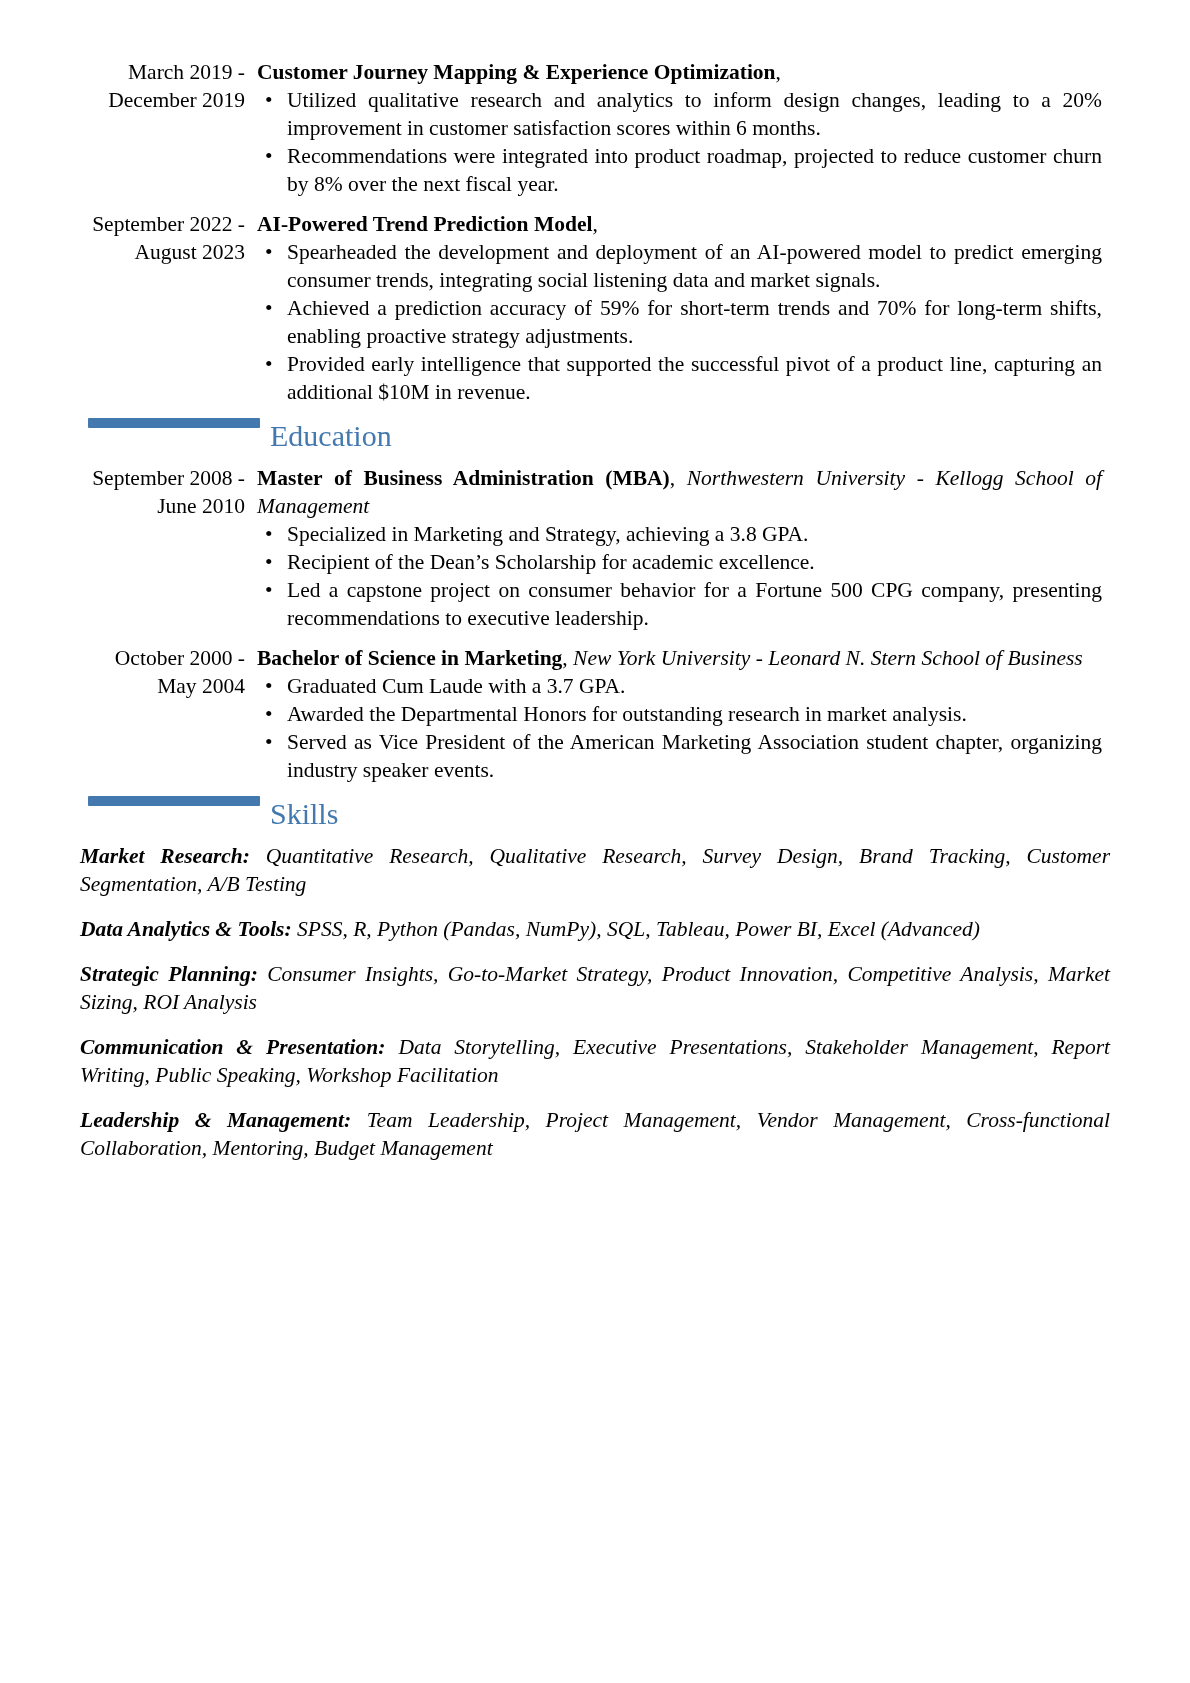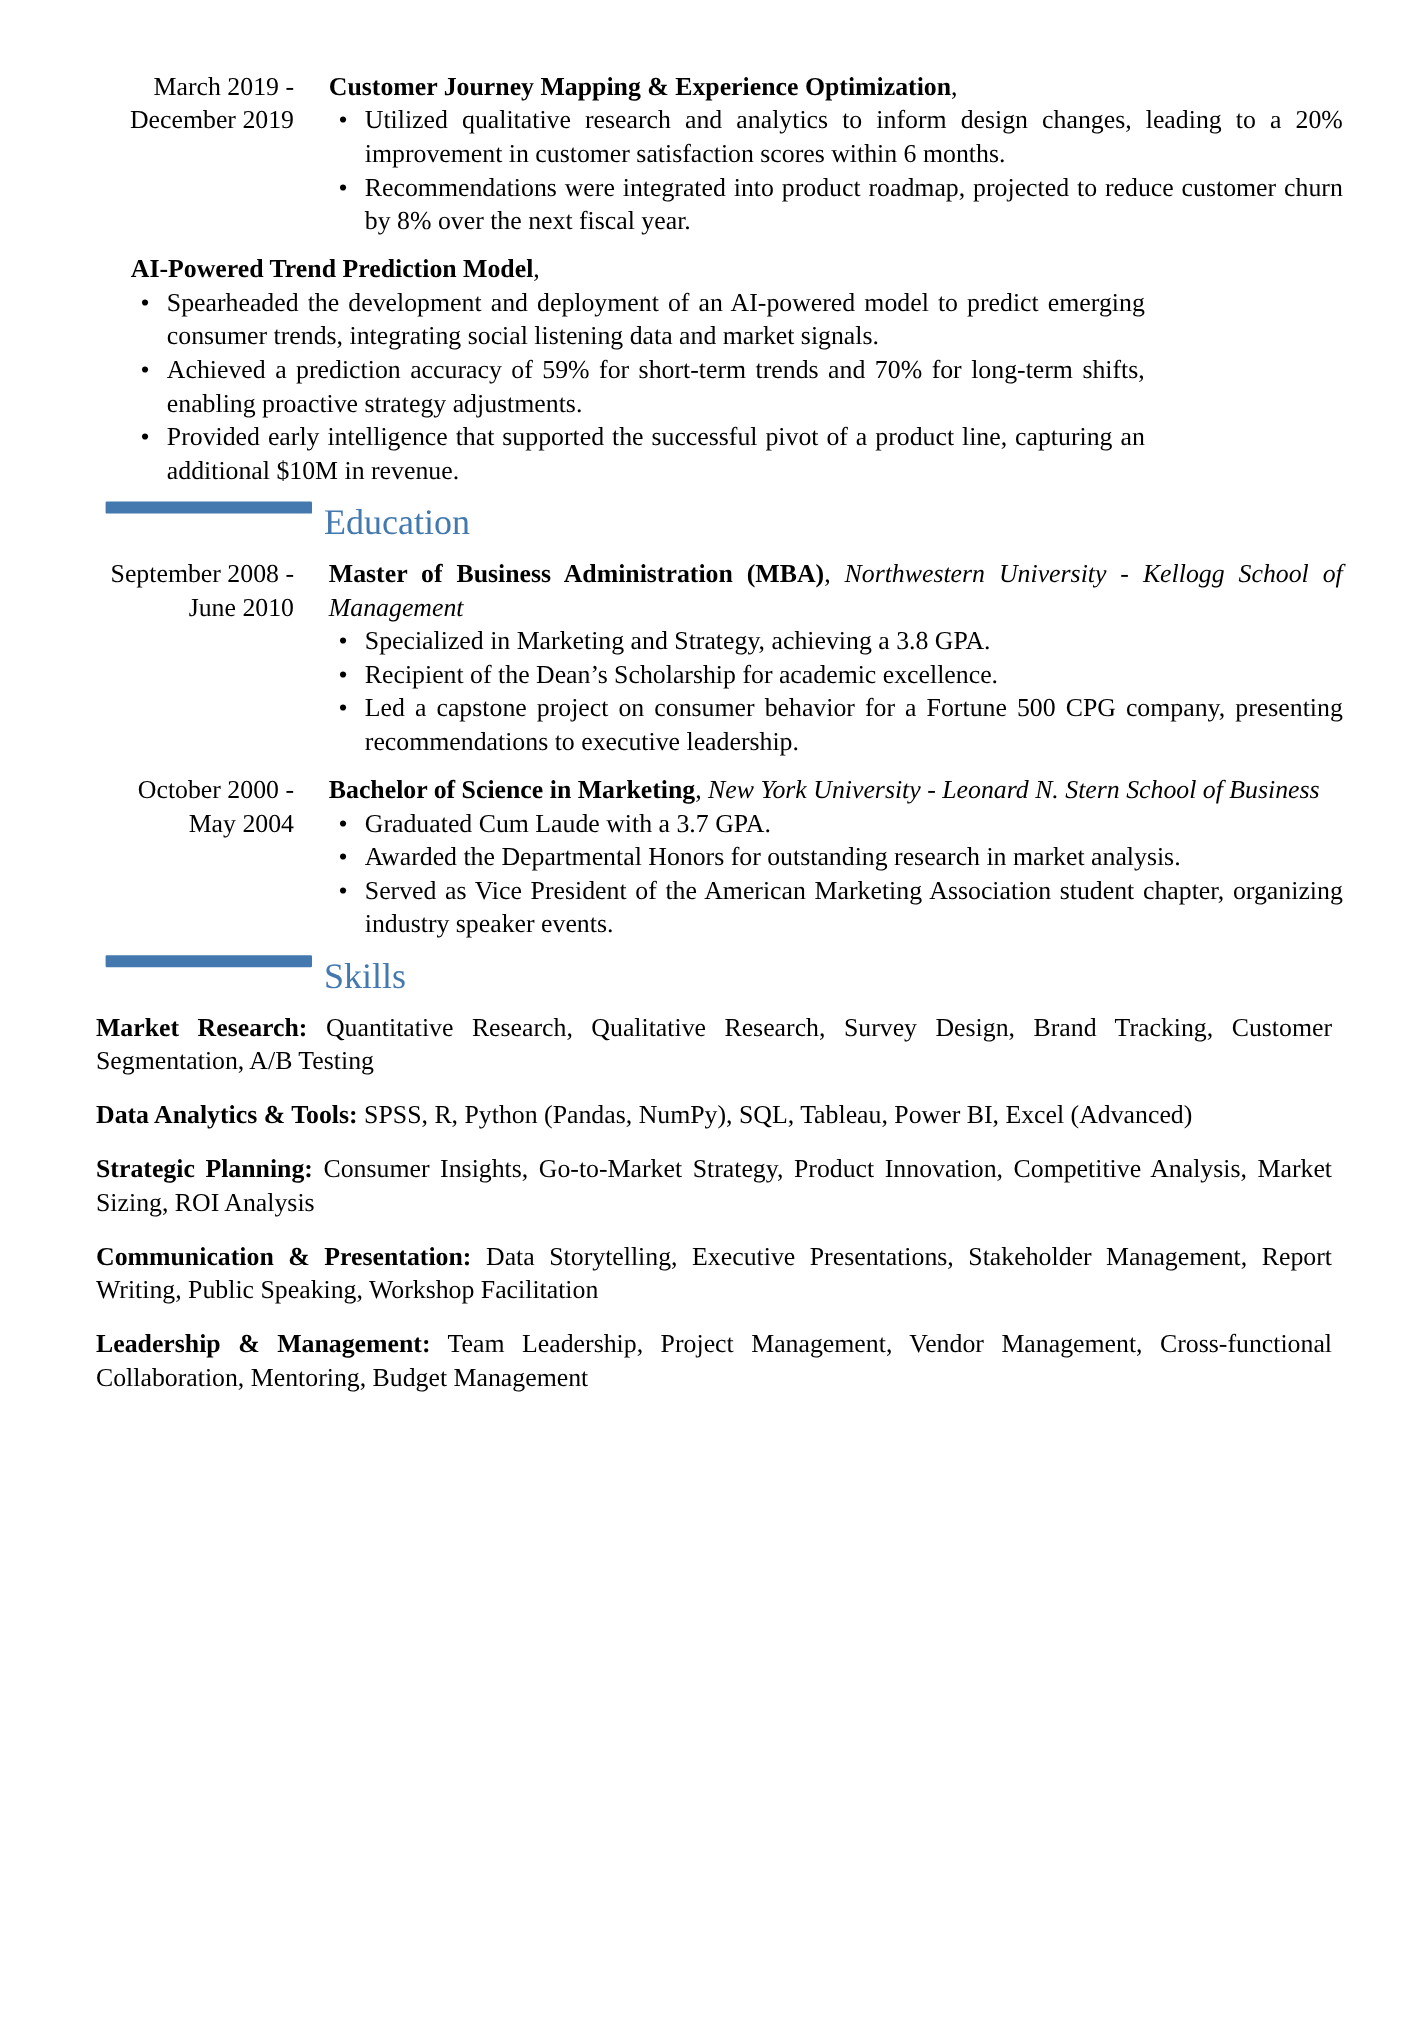--- a/index.html
+++ b/index.html
@@ -21,21 +21,21 @@
   .entry { display: flex; margin-bottom: 12px; }
   .entry-dates {
     flex: 0 0 165px;
     width: 165px;
     text-align: right;
     line-height: 28px;
   }
   .entry-body {
     flex: 0 0 845px;
     width: 845px;
-    margin-left: 29px;
+    margin-left: 12px;
     text-align: justify;
     hyphens: auto;
   }
   .bold { font-weight: bold; }
   .italic { font-style: italic; }
 
   ul.bullets { list-style: none; margin: 0; padding: 0; }
   ul.bullets li {
     position: relative;
     padding-left: 30px;
@@ -59,21 +59,21 @@
     background: var(--accent);
     border-radius: 1px;
   }
   .section-title {
     color: var(--accent);
     font-size: 30px;
     line-height: 36px;
   }
 
   .skills-block { }
-  .skill-line { margin: 1px 0 17px 0; text-align: justify; hyphens: auto; }
+  .skill-line { margin: 1px 0 17px 0; text-align: justify; hyphens: auto; font-style: italic; }
 </style>
 </head>
 <body>
 
 <div class="page">
   <div class="content">
 
     <section>
 
         <div class="entry">
@@ -81,20 +81,21 @@
           <div class="entry-body">
             <div class="entry-title-line"><span class="bold">Customer Journey Mapping &amp; Experience Optimization</span><span>,</span></div>
             <ul class="bullets">
               <li>Utilized qualitative research and analytics to inform design changes, leading to a 20% improvement in customer satisfaction scores within 6 months.</li>
               <li>Recommendations were integrated into product roadmap, projected to reduce customer churn by 8% over the next fiscal year.</li>
             </ul>
           </div>
         </div>
 
         <div class="entry">
+          <div class="entry-dates">September 2022 - August 2023</div>
           <div class="entry-body">
             <div class="entry-title-line"><span class="bold">AI-Powered Trend Prediction Model</span><span>,</span></div>
             <ul class="bullets">
               <li>Spearheaded the development and deployment of an AI-powered model to predict emerging consumer trends, integrating social listening data and market signals.</li>
               <li>Achieved a prediction accuracy of 59% for short-term trends and 70% for long-term shifts, enabling proactive strategy adjustments.</li>
               <li>Provided early intelligence that supported the successful pivot of a product line, capturing an additional $10M in revenue.</li>
             </ul>
           </div>
         </div>
 

